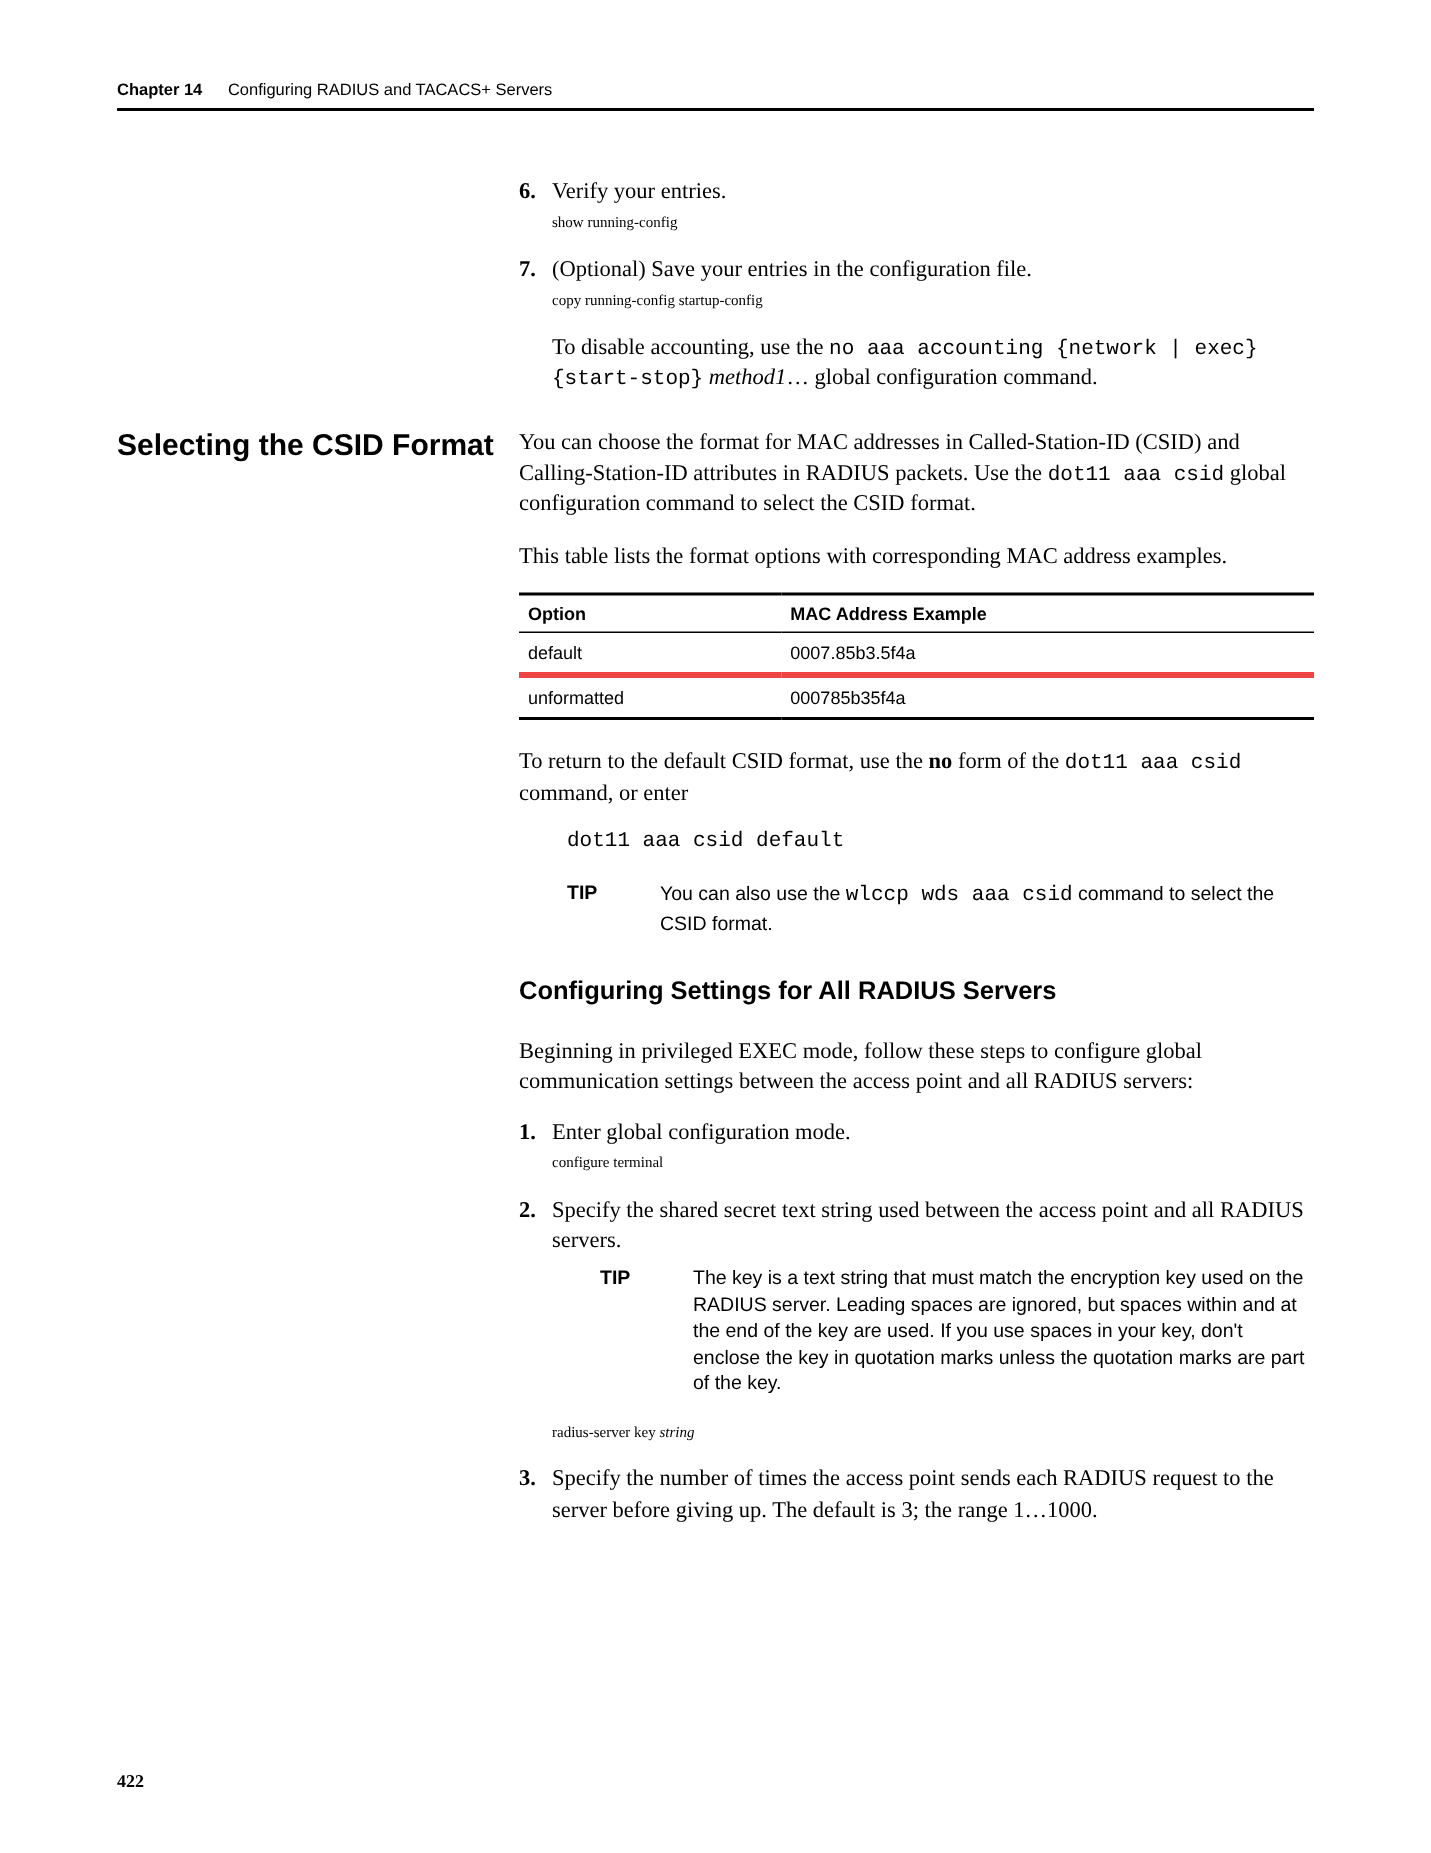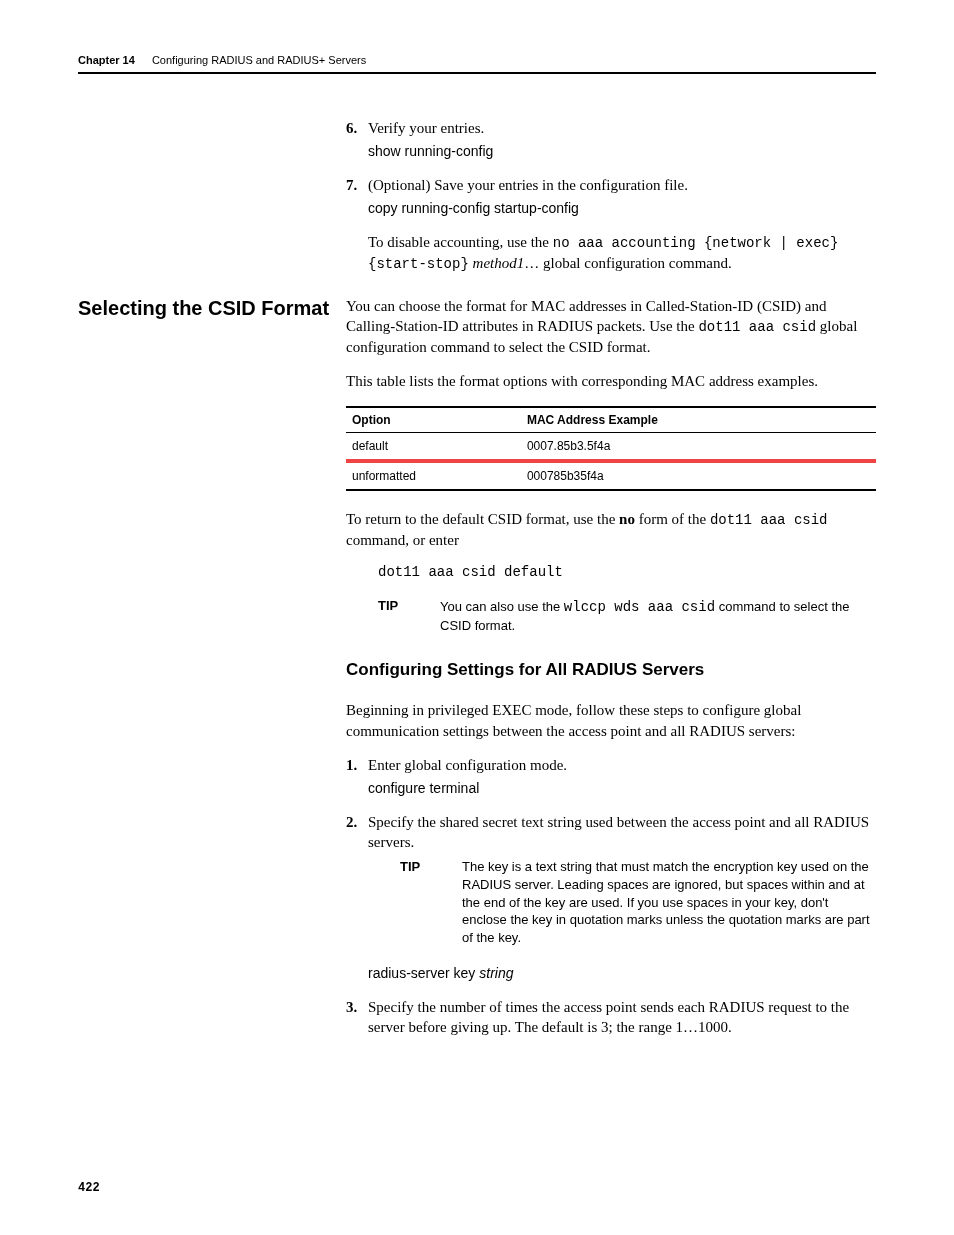--- a/index.html
+++ b/index.html
@@ -65,22 +65,22 @@
     line-height: 1.35;
   }
   .ol li .num {
     position: absolute;
     left: 0;
     top: 0;
     font-weight: bold;
     font-family: Georgia, serif;
   }
   .code-line {
-    font-family: Liberation Sans, sans-serif;
-    font-size: 14px;
+    font-family: Liberation Serif, serif;
+    font-size: 10px;
     margin: 4px 0 14px 0;
   }
   .inline-code {
     font-family: 'Courier New', Courier, monospace;
     font-size: 14px;
   }
   .italic { font-style: italic; }
   .bold { font-weight: bold; }
   table.fmt {
     border-collapse: collapse;
@@ -137,42 +137,42 @@
     font-size: 17px;
     margin: 26px 0 20px 0;
   }
   .footer {
     position: absolute;
     bottom: 40px;
     left: 78px;
     right: 78px;
     display: flex;
     align-items: flex-start;
-    font-family: Liberation Mono, monospace;
+    font-family: Liberation Serif, serif;
     font-size: 11px;
   }
   .footer .pageno {
     font-weight: bold;
     font-size: 12px;
   }
   .footer .pub {
     flex: 1;
     text-align: center;
   }
   .col-option { width: 33%; }
   .col-mac { width: 67%; }
 </style>
 </head>
 <body>
 
 <div class="page">
 
   <div class="running-header">
     <span class="chapter-label">Chapter 14</span>
-    <span>Configuring RADIUS and RADIUS+ Servers</span>
+    <span>Configuring RADIUS and TACACS+ Servers</span>
   </div>
 
   <div class="content-row">
     <div class="sidebar"></div>
     <div class="main">
       <ol class="ol">
         <li>
           <span class="num">6.</span>
           <span>Verify your entries.</span>
           <div class="code-line">show running-config</div>

